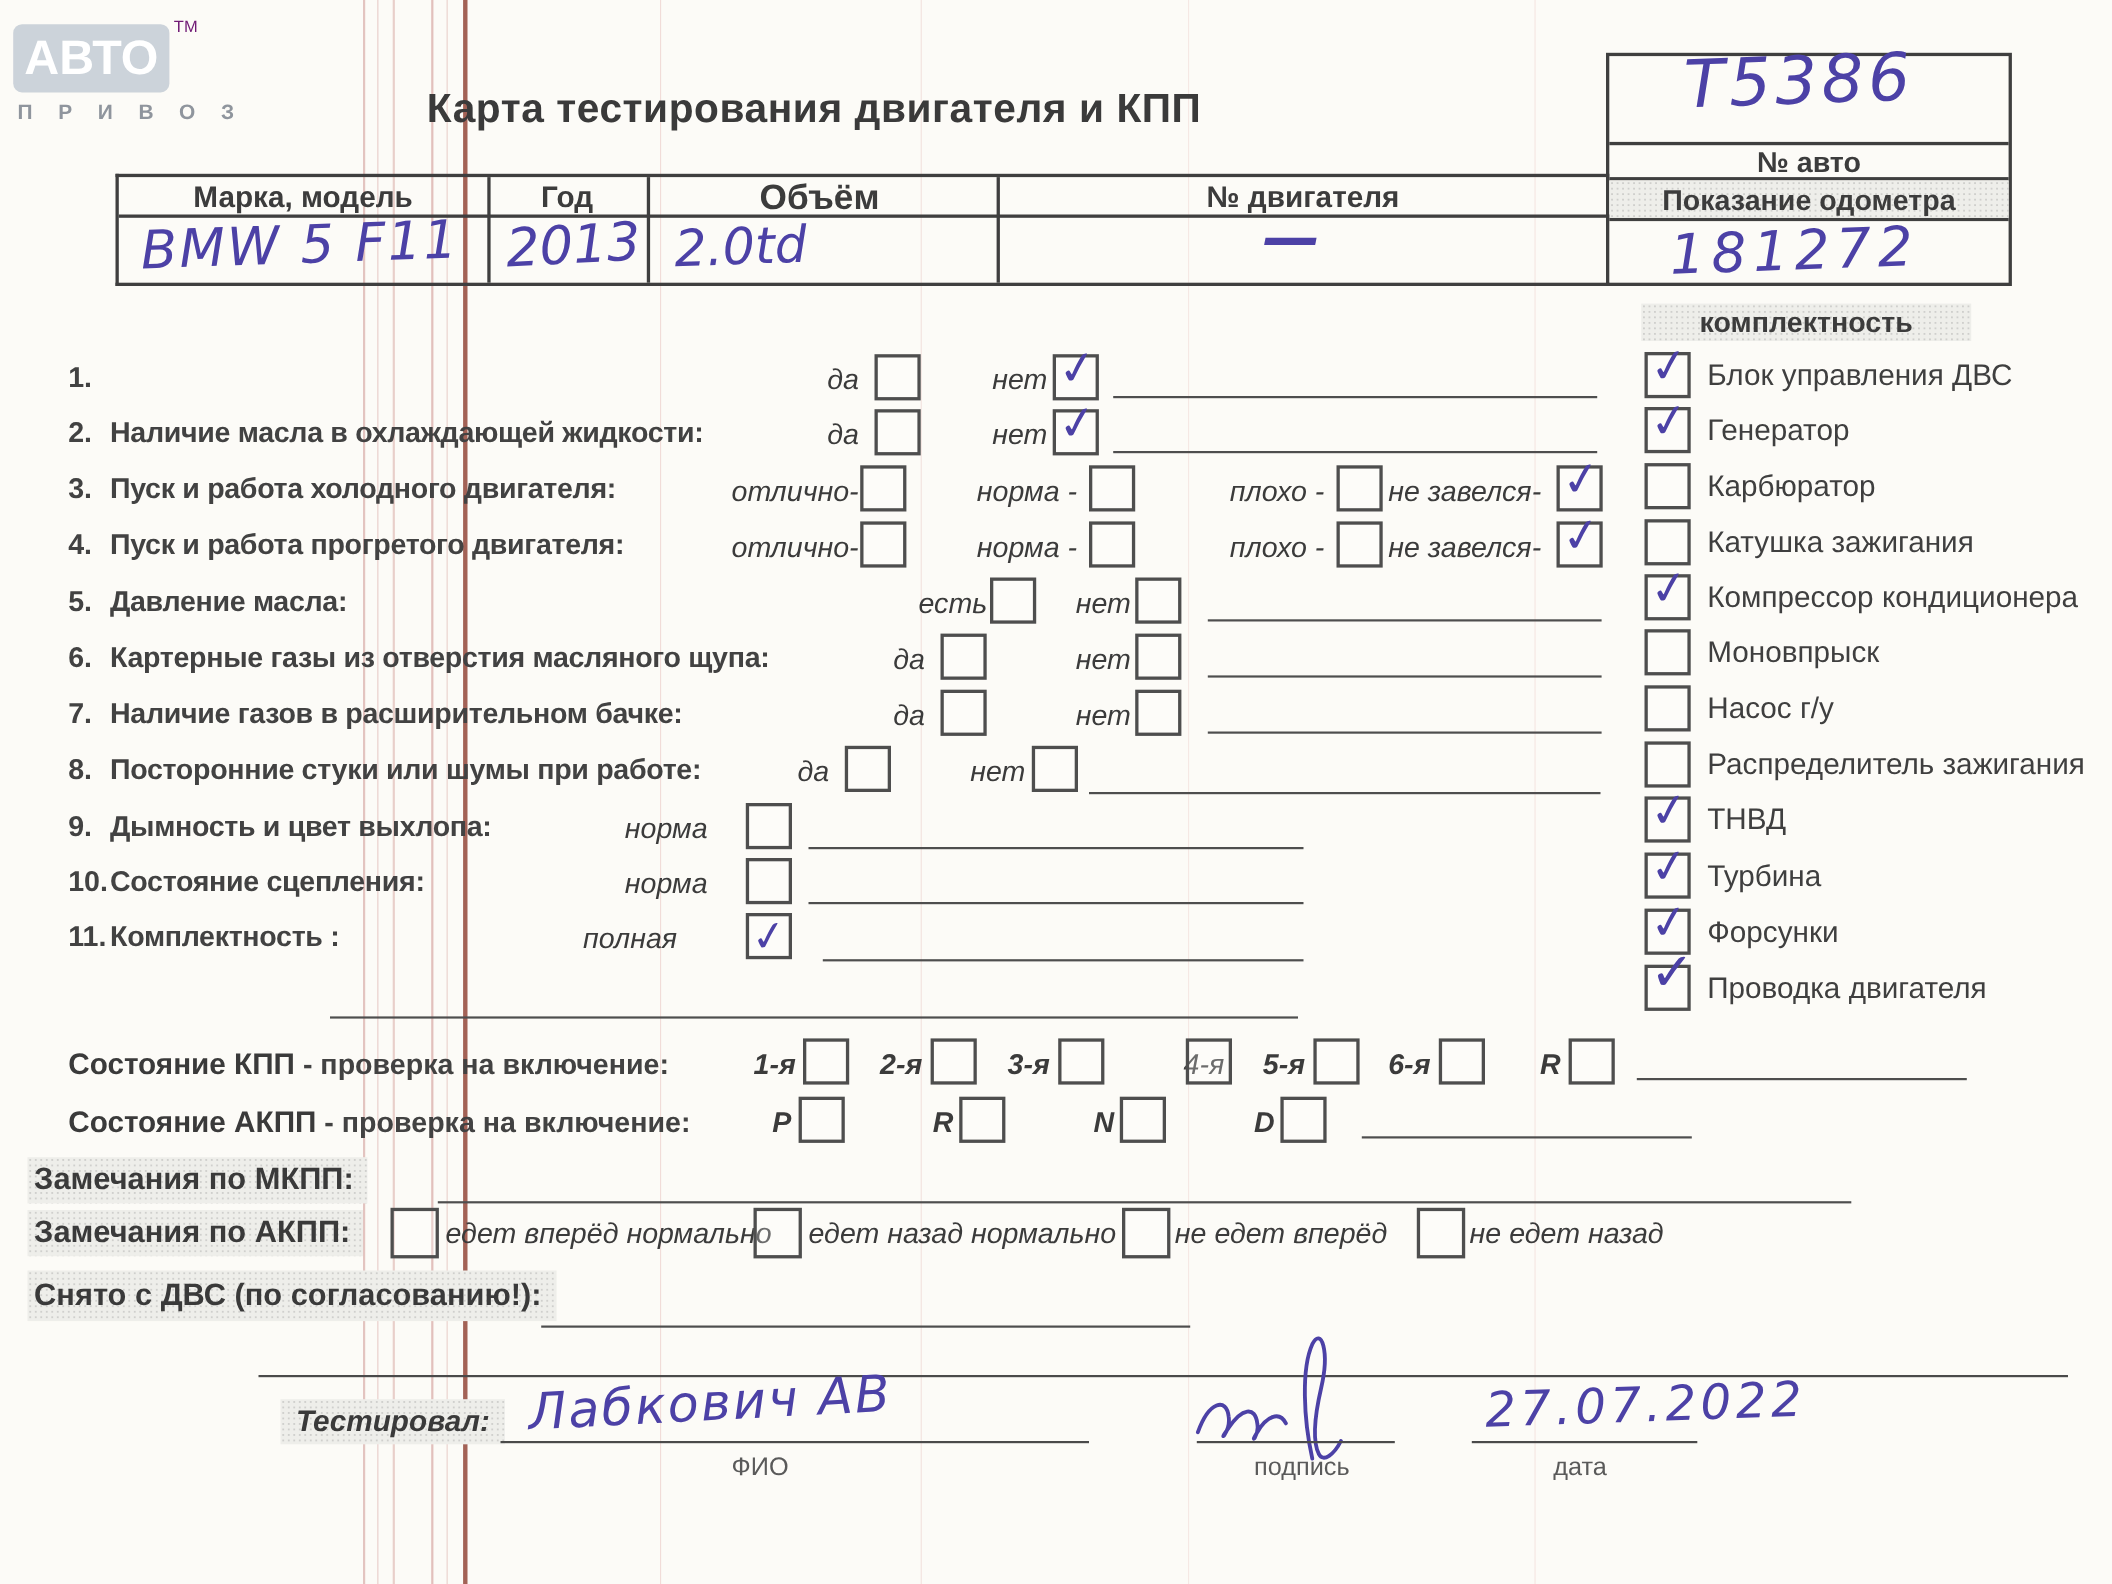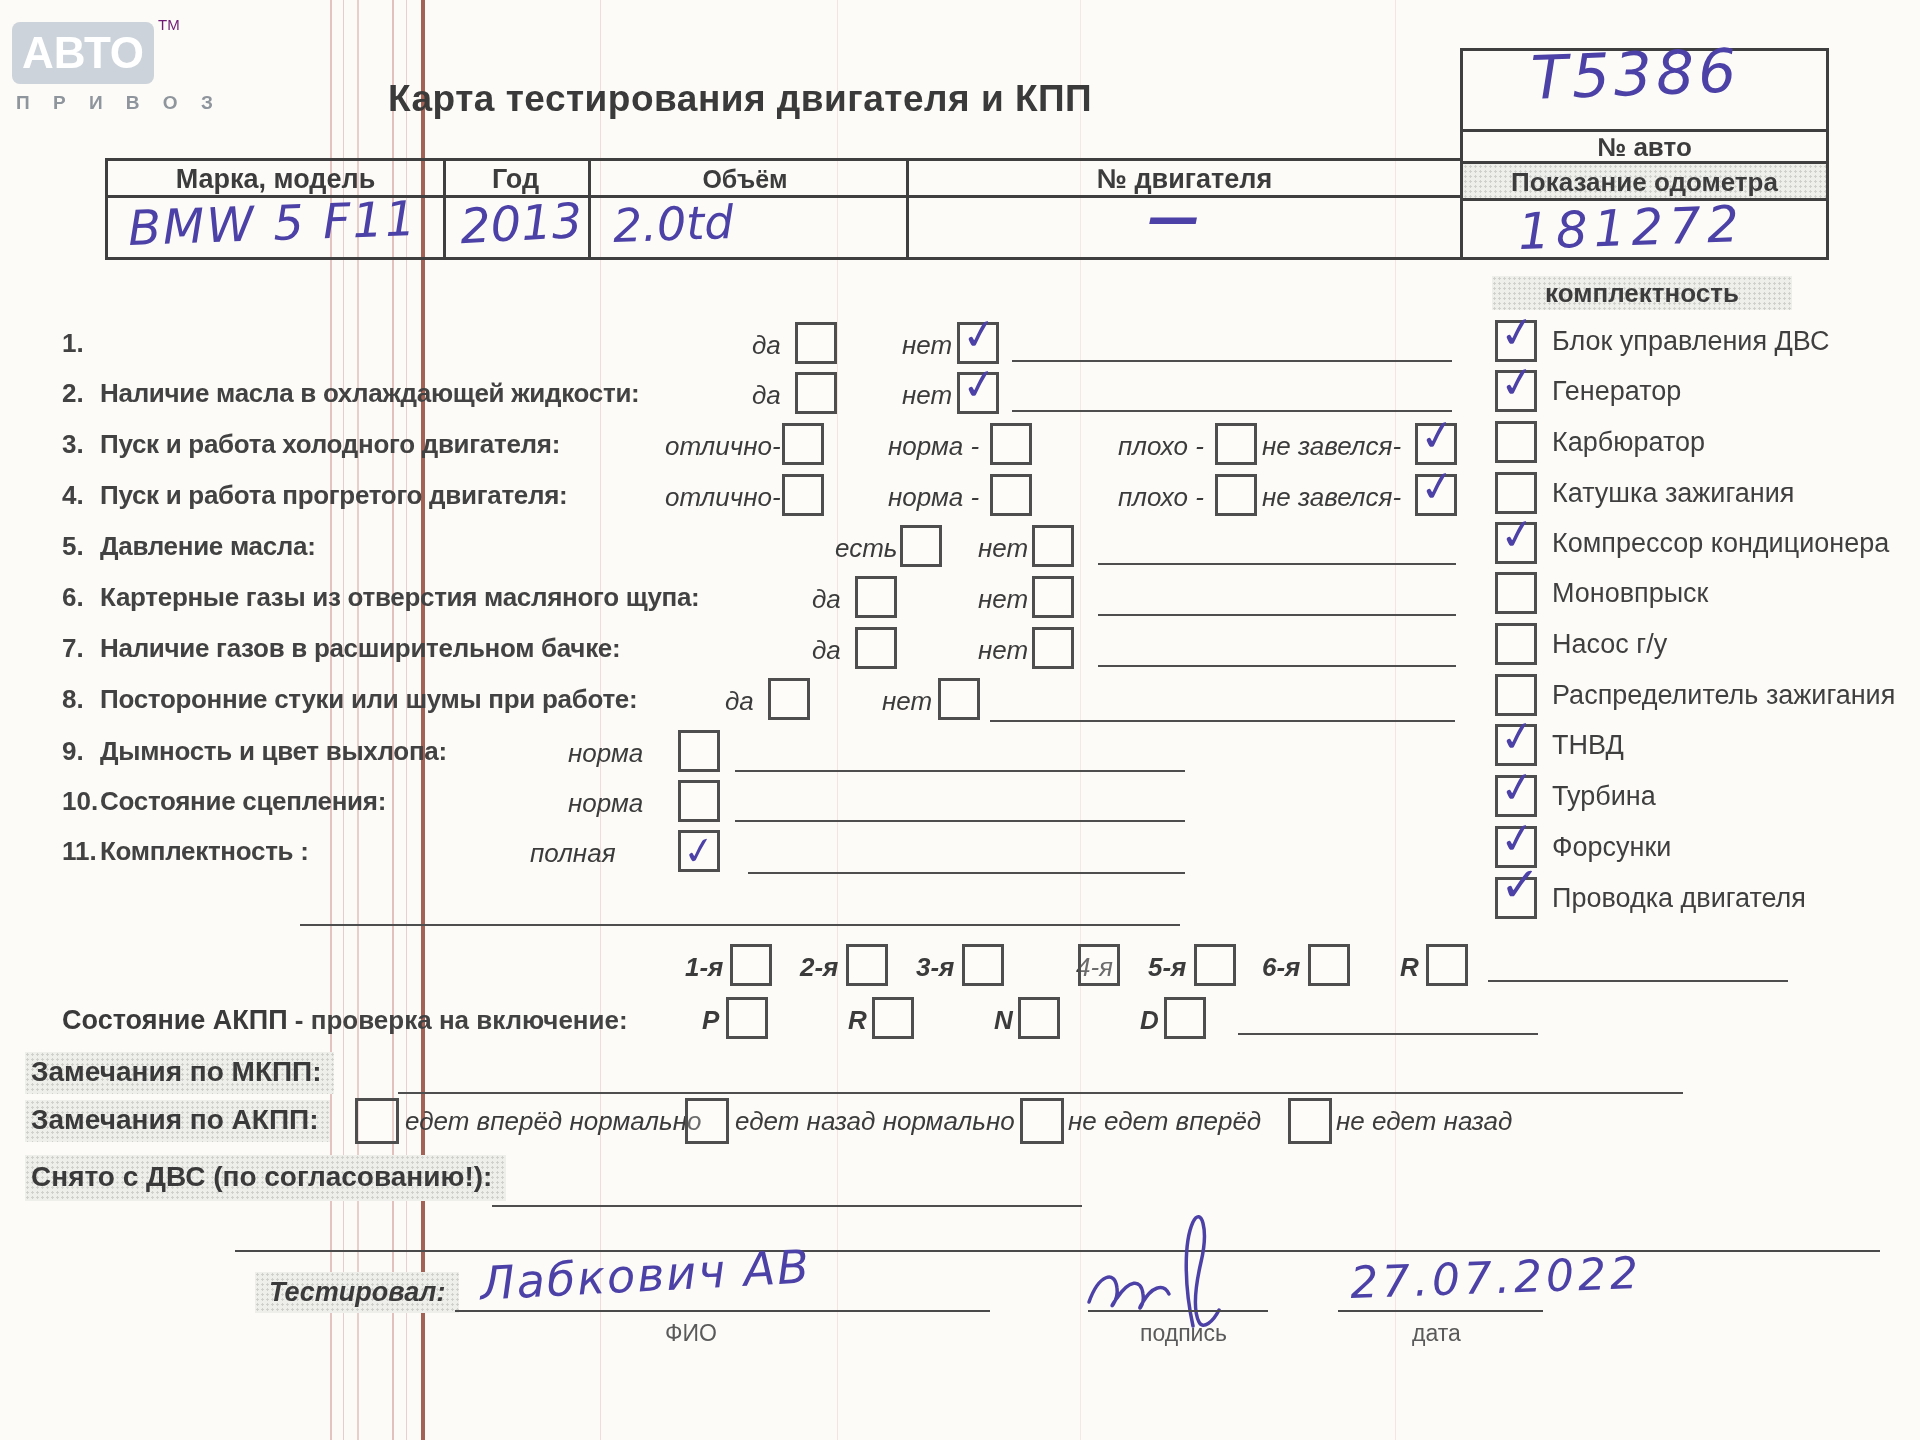--- a/index.html
+++ b/index.html
@@ -66,21 +66,21 @@
   </div>
 
   <div class="abs" style="left:105px;top:158px;width:1355px;height:96px;border:3px solid #3f3f3f;border-right:none;">
     <div class="tline" style="left:0;top:34px;width:100%;height:3px;"></div>
     <div class="tline" style="left:335px;top:0;width:3px;height:100%;"></div>
     <div class="tline" style="left:480px;top:0;width:3px;height:100%;"></div>
     <div class="tline" style="left:798px;top:0;width:3px;height:100%;"></div>
     <div class="abs nowrap" style="left:0;top:2px;width:335px;text-align:center;font-weight:700;font-size:27px;line-height:32px;">Марка, модель</div>
     <div class="abs nowrap" style="left:480px;top:2px;width:145px;margin-left:-145px;"></div>
     <div class="abs nowrap" style="left:335px;top:2px;width:145px;text-align:center;font-weight:700;font-size:27px;line-height:32px;">Год</div>
-    <div class="abs nowrap" style="left:480px;top:2px;width:314px;text-align:center;font-weight:700;font-size:25px;line-height:32px;">Объём</div>
+    <div class="abs nowrap" style="left:480px;top:2px;width:314px;text-align:center;font-weight:700;font-size:32px;line-height:32px;">Объём</div>
     <div class="abs nowrap" style="left:798px;top:2px;width:557px;text-align:center;font-weight:700;font-size:27px;line-height:32px;">№ двигателя</div>
     <div class="abs hw" style="left:20px;top:34px;font-size:48px;transform:rotate(-2deg);letter-spacing:2px;">BMW 5 F11</div>
     <div class="abs hw" style="left:352px;top:34px;font-size:48px;transform:rotate(-3deg);">2013</div>
     <div class="abs hw" style="left:505px;top:36px;font-size:46px;transform:rotate(-2deg);">2.0td</div>
     <div class="abs hw" style="left:1040px;top:26px;font-size:52px;font-weight:700;">—</div>
   </div>
 
   <div class="abs shade nowrap" style="left:1492px;top:276px;width:300px;height:34px;text-align:center;font-weight:700;font-size:26px;line-height:34px;">комплектность</div>
 
   <div class="row" style="top:326px">
@@ -309,20 +309,23 @@
         <span class="mk" style="top:-4px;font-size:38px">✓</span>
       </span>
     <span class="uline" style="left:748px;width:437px;top:36px"></span>
   </div>
 
   <div class="row" style="top:880px">
     <span class="uline" style="left:300px;width:880px;top:44px"></span>
   </div>
 
   <div class="row" style="top:950px">
+    <span class="abs nowrap" style="left:62px;top:2px;font-size:26px;">
+      <b style="font-size:27px;color:#3a3a3a">Состояние КПП</b><span style="font-weight:700;color:#424242"> - проверка на включение:</span>
+    </span>
     <span class="abs opt" style="left:685px;font-weight:700">1-я</span>
     <span class="cb" style="left:730px">
         <span class="mk"></span>
       </span>
     <span class="abs opt" style="left:800px;font-weight:700">2-я</span>
     <span class="cb" style="left:846px">
         <span class="mk"></span>
       </span>
     <span class="abs opt" style="left:916px;font-weight:700">3-я</span>
     <span class="cb" style="left:962px">

